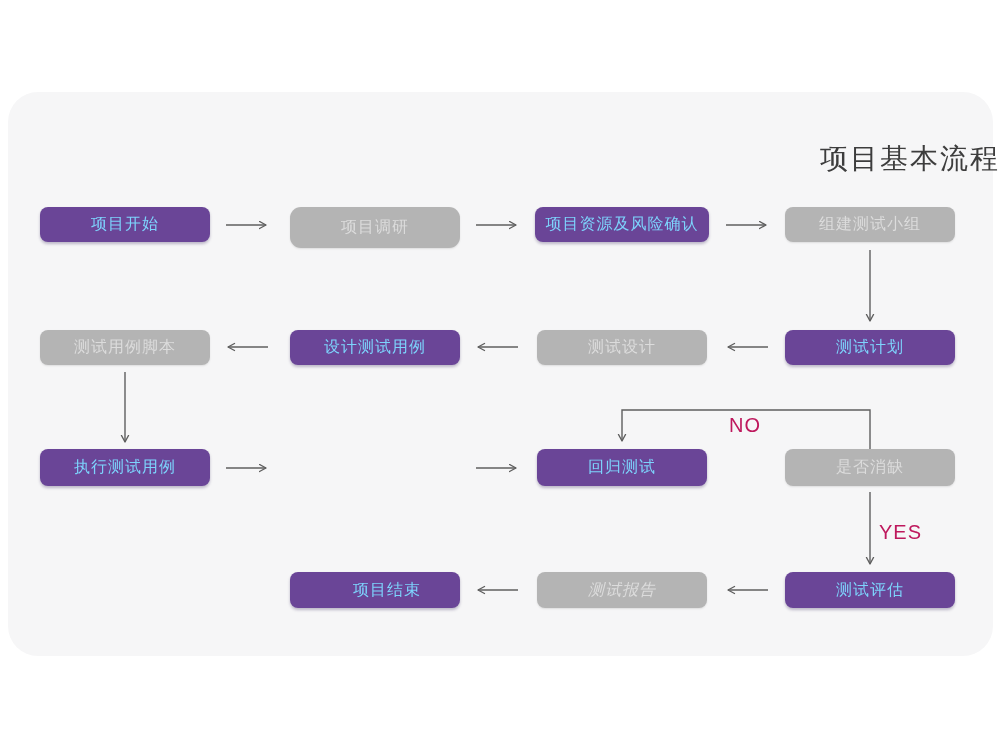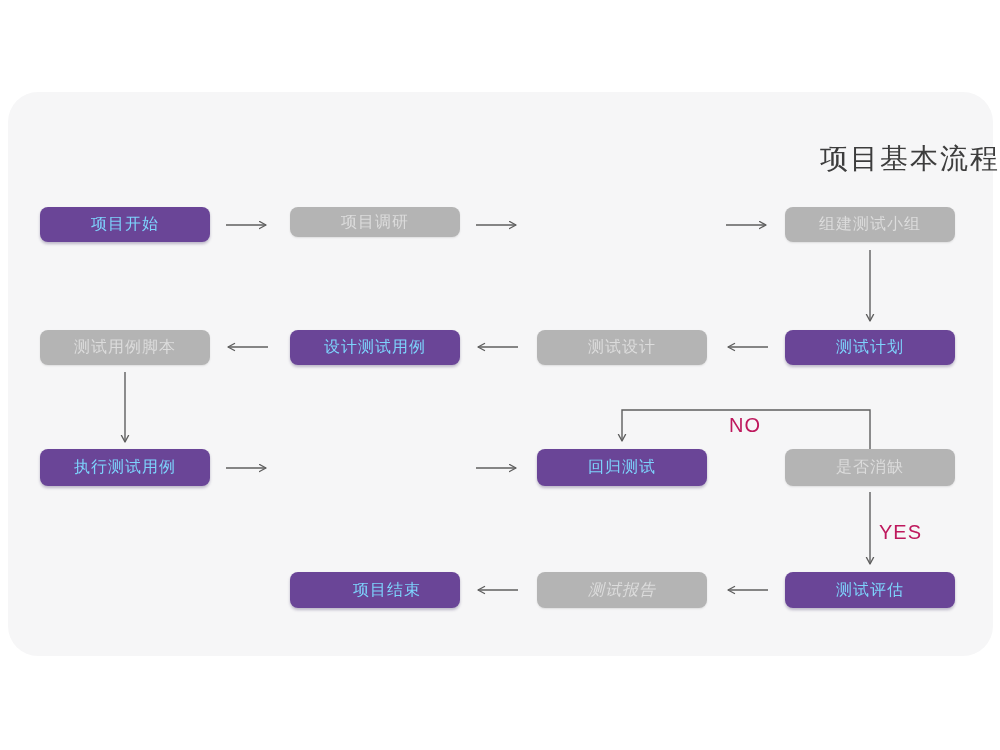--- a/index.html
+++ b/index.html
@@ -105,21 +105,22 @@
 
       <path d="M768,590 H728" marker-end="url(#ah)"></path>
       <path d="M518,590 H478" marker-end="url(#ah)"></path>
     </g>
   </svg>
 
   <div class="edge-label" style="left:729px; top:414px;">NO</div>
   <div class="edge-label" style="left:879px; top:521px;">YES</div>
 
   <div class="node purple" style="left:40px;  top:207px; width:170px; height:35px;">项目开始</div>
-  <div class="node gray" style="left:290px; top:207px; width:170px; height:30px;">项目调研</div>
+  <div class="node gray" style="left:290px; top:207px; width:170px; height:41px;border-radius:11px;">项目调研</div>
+  <div class="node purple" style="left:535px; top:207px; width:174px; height:35px;">项目资源及风险确认</div>
   <div class="node gray" style="left:785px; top:207px; width:170px; height:35px;">组建测试小组</div>
 
   <div class="node purple" style="left:785px; top:330px; width:170px; height:35px;">测试计划</div>
   <div class="node gray" style="left:537px; top:330px; width:170px; height:35px;">测试设计</div>
   <div class="node purple" style="left:290px; top:330px; width:170px; height:35px;">设计测试用例</div>
   <div class="node gray" style="left:40px;  top:330px; width:170px; height:35px;">测试用例脚本</div>
 
   <div class="node purple" style="left:40px;  top:449px; width:170px; height:37px;">执行测试用例</div>
   <div class="node purple" style="left:537px; top:449px; width:170px; height:37px;">回归测试</div>
   <div class="node gray" style="left:785px; top:449px; width:170px; height:37px;">是否消缺</div>

